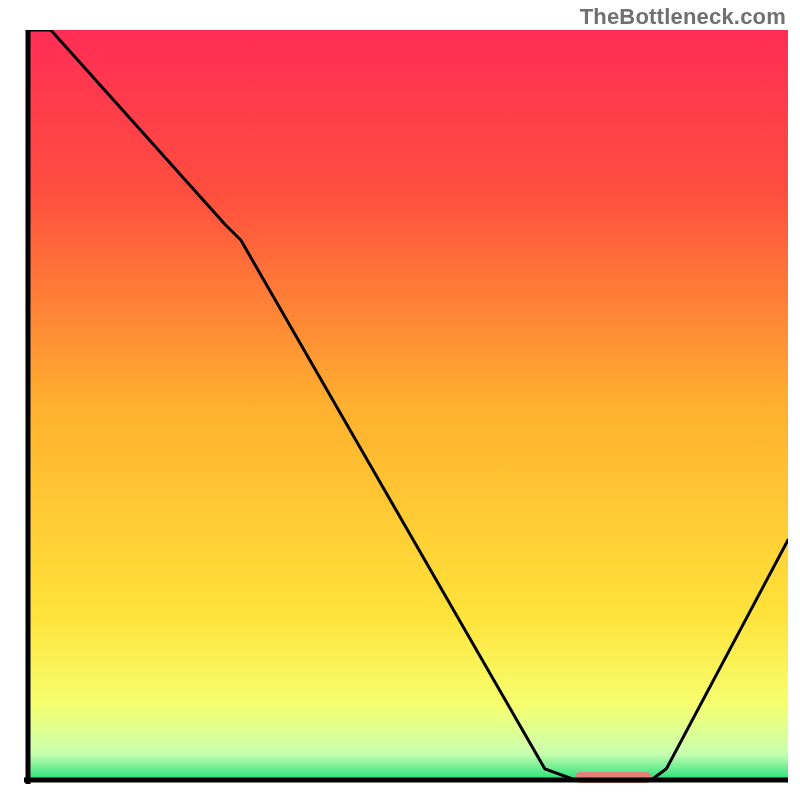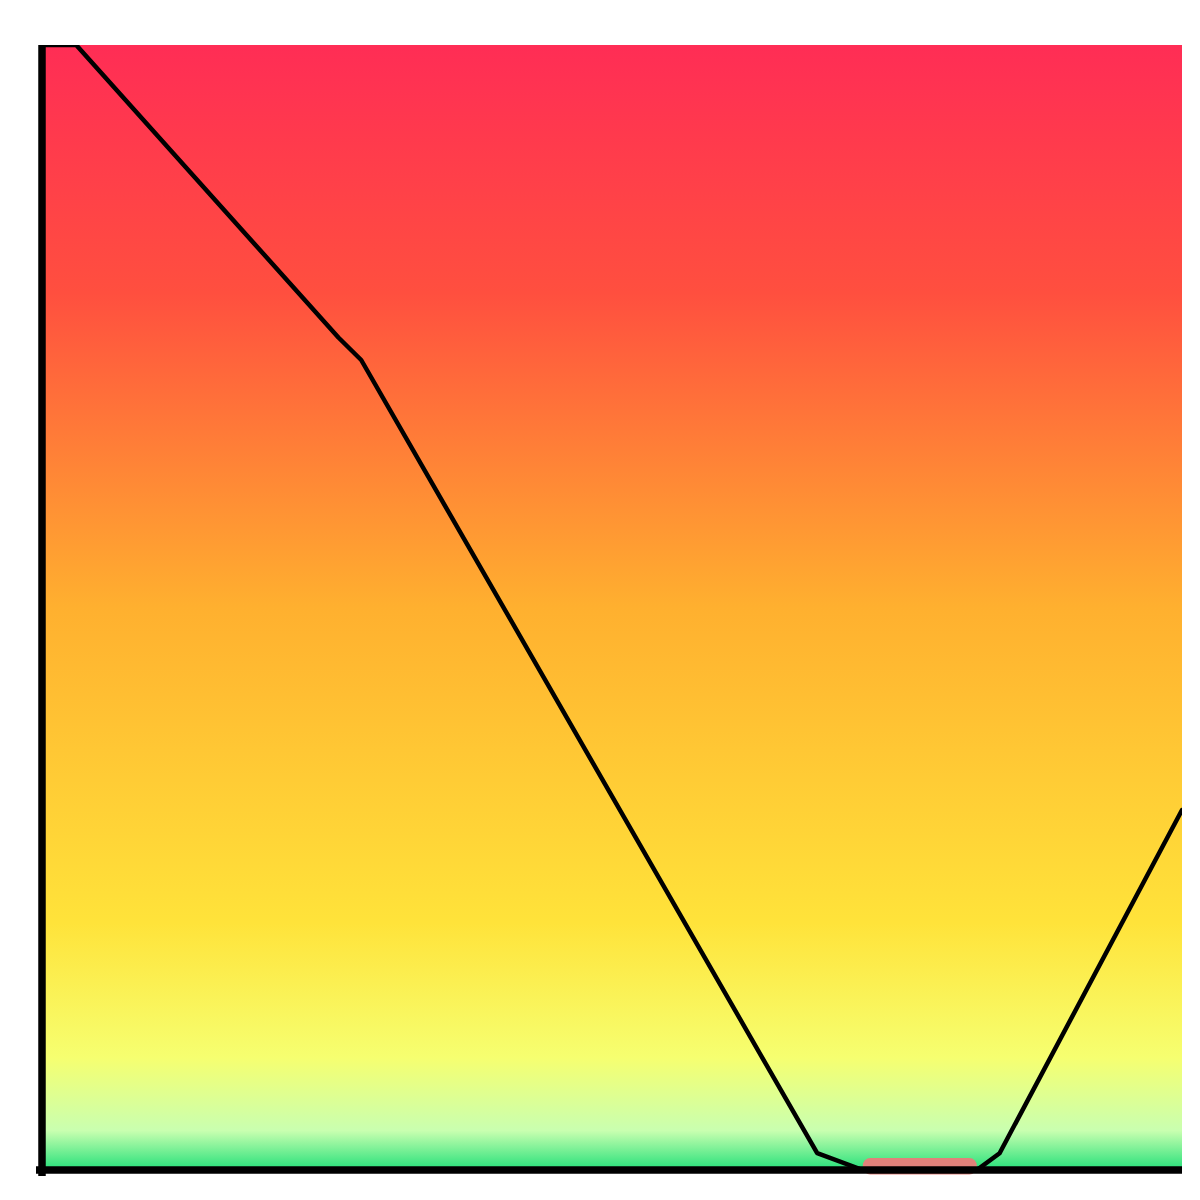--- a/index.html
+++ b/index.html
@@ -27,20 +27,21 @@
     color: #707070;
     letter-spacing: 0.2px;
     user-select: none;
   }
 </style>
 </head>
 <body>
 
 <div class="canvas-wrap">
 
+  <div class="watermark">TheBottleneck.com</div>
 
   <svg id="chart-svg" width="800" height="800" viewBox="0 0 800 800">
     <defs>
       <linearGradient id="bg-grad" x1="0" y1="0" x2="0" y2="1">
           <stop offset="0%" stop-color="#ff2d55"></stop>
           <stop offset="22%" stop-color="#ff4f3f"></stop>
           <stop offset="50%" stop-color="#ffb02f"></stop>
           <stop offset="78%" stop-color="#ffe33a"></stop>
           <stop offset="90%" stop-color="#f6ff70"></stop>
           <stop offset="96.5%" stop-color="#c9ffb0"></stop>

